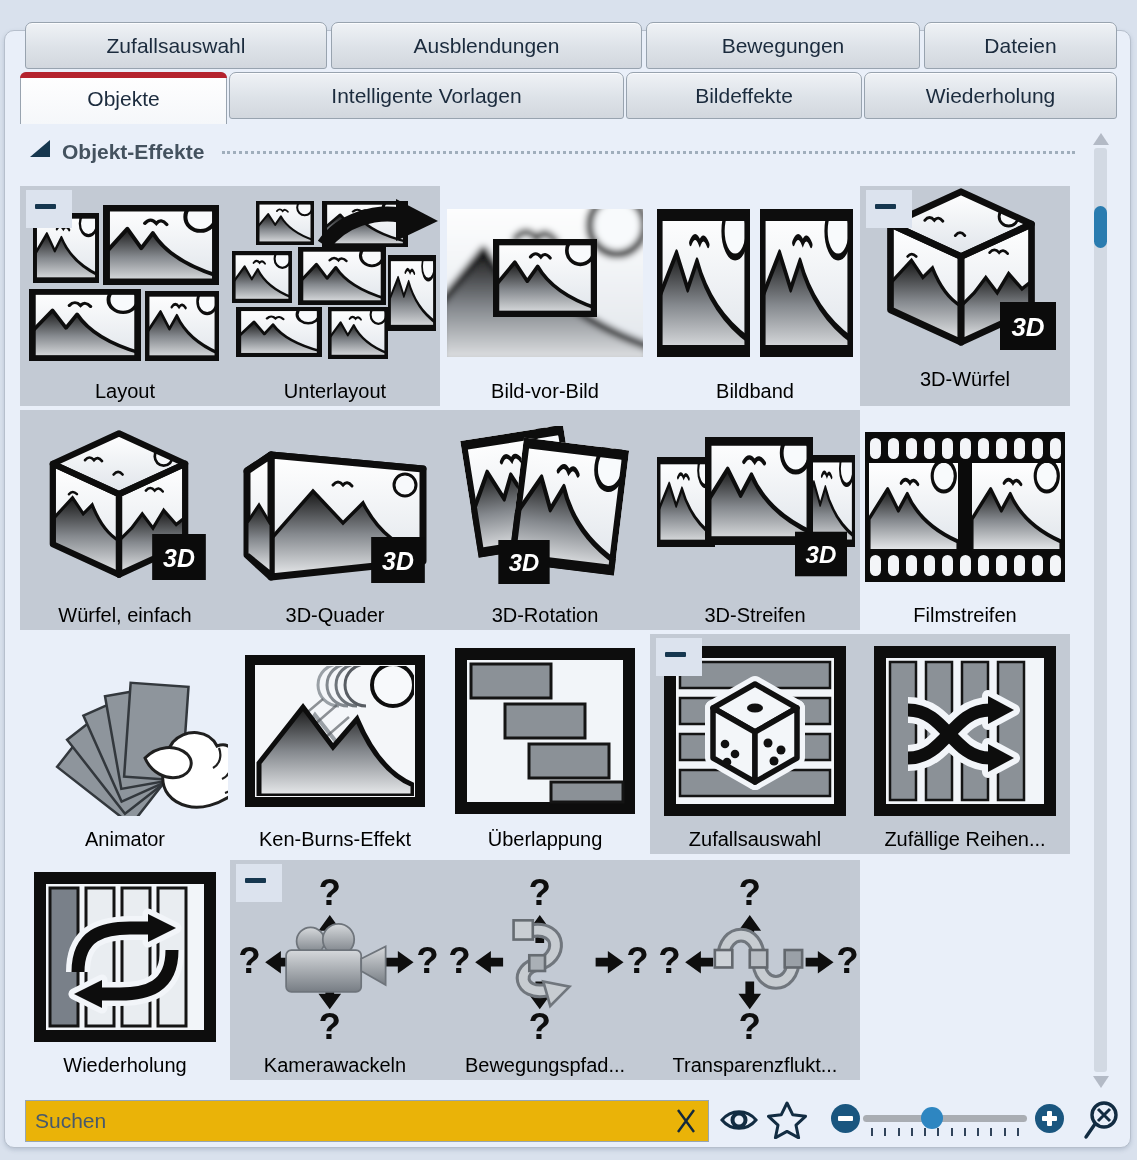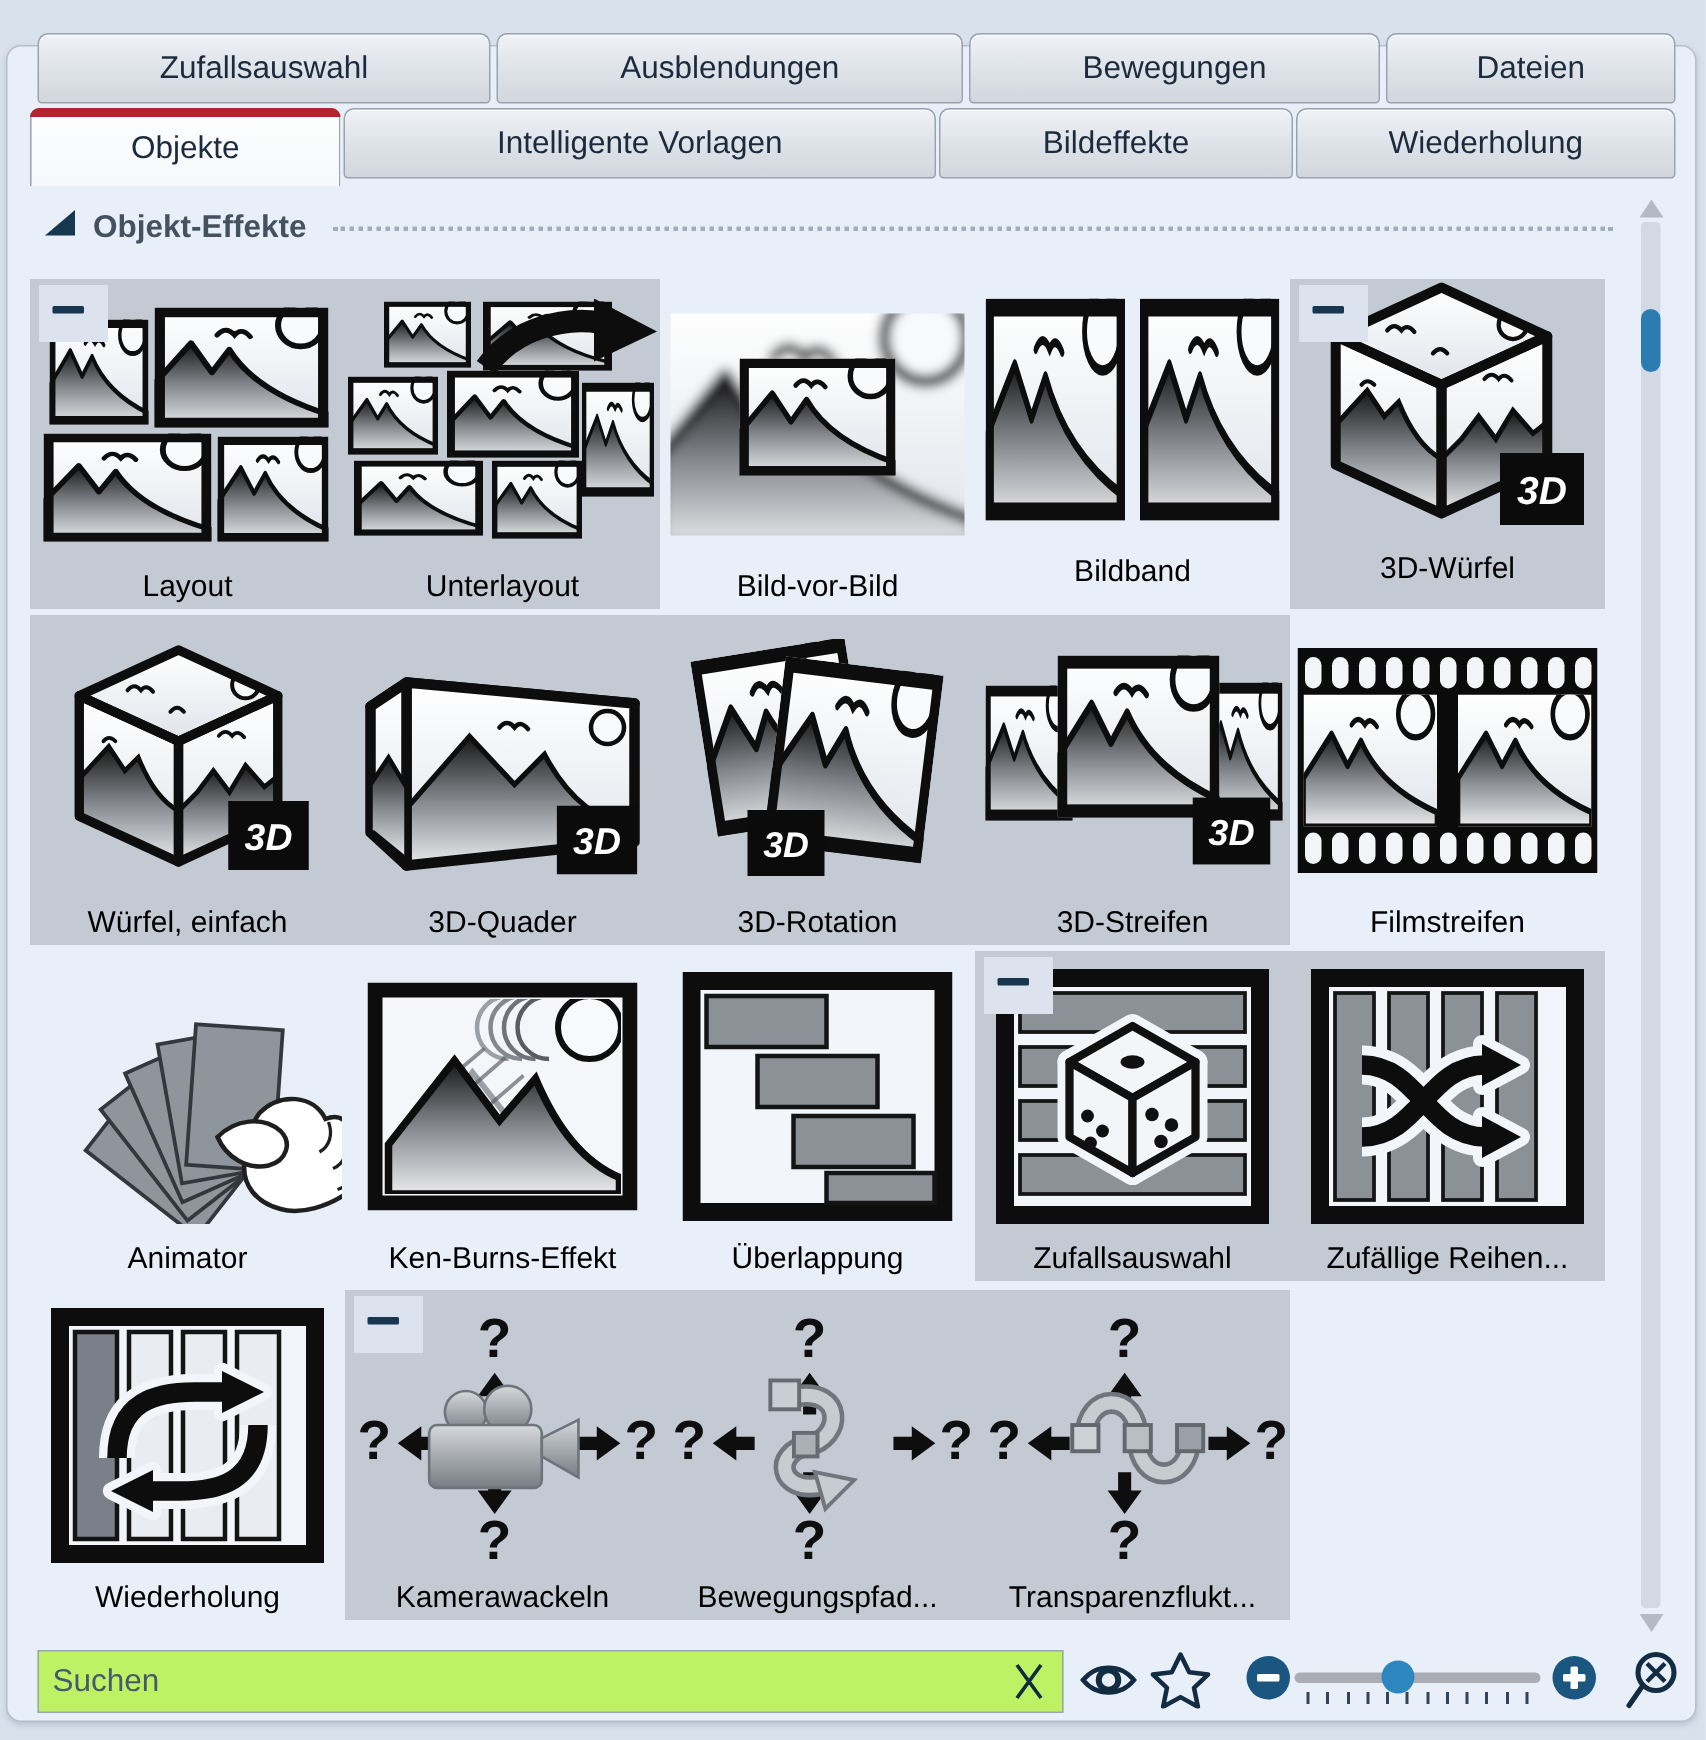--- a/index.html
+++ b/index.html
@@ -46,21 +46,21 @@
         background:#2a7cb0;border-radius:7px;z-index:3}
   .sbup{position:absolute;left:1093px;top:133px;width:0;height:0;z-index:3;
         border-left:8px solid transparent;border-right:8px solid transparent;
         border-bottom:12px solid #b3bac6}
   .sbdown{position:absolute;left:1093px;top:1076px;width:0;height:0;z-index:3;
         border-left:8px solid transparent;border-right:8px solid transparent;
         border-top:12px solid #b3bac6}
 
   
   .search{position:absolute;left:25px;top:1100px;width:684px;height:42px;
-        border:1px solid #97a6b4;background:#bef264;font-size:21px;color:#3c4f63;
+        border:1px solid #97a6b4;background:#eab308;font-size:21px;color:#3c4f63;
         padding:0 36px 0 9px;box-sizing:border-box;font-family:inherit;z-index:3;outline:none}
   .search::placeholder{color:#47596d;opacity:1}
   .tbico{position:absolute;z-index:4}
   .circ{position:absolute;width:29px;height:29px;border-radius:50%;background:#1a567f;top:1104px;z-index:4}
   .circ::before{content:"";position:absolute;left:7px;top:12px;width:15px;height:5px;background:#fff;border-radius:1px}
   .circ.plus::after{content:"";position:absolute;left:12px;top:7px;width:5px;height:15px;background:#fff;border-radius:1px}
   .sltrack{position:absolute;left:863px;top:1115px;width:164px;height:7px;
         background:#a9adb3;border-radius:4px;z-index:3}
   .slthumb{position:absolute;top:-8px;left:42%;width:22px;height:22px;border-radius:50%;
         background:#2e86c1;transform:translateX(-50%)}
@@ -223,21 +223,21 @@
   <svg width="196" height="148" viewBox="0 0 196 148">
     <rect width="196" height="148" fill="#eef1f5"></rect>
     <g filter="url(#f-blur)">
         <use href="#scene" x="-8" y="-8" width="212" height="164"></use>
       </g>
     <use href="#pic" x="46" y="30" width="104" height="78"></use>
   </svg>
   <div class="lbl">Bild-vor-Bild</div>
 </div>
 
-<div class="cell" style="left:650px;top:176px">
+<div class="cell" style="left:650px;top:186px">
   <svg width="196" height="148" viewBox="0 0 196 148">
     <use href="#pic" x="0" y="0" width="93" height="148"></use>
     <use href="#pic" x="103" y="0" width="93" height="148"></use>
   </svg>
   <div class="lbl">Bildband</div>
 </div>
 
 <div class="cell" style="left:860px;top:174px">
   <svg width="190" height="170" viewBox="0 0 190 170">
     <use href="#cube3d" x="4" y="0" width="174" height="162"></use>

